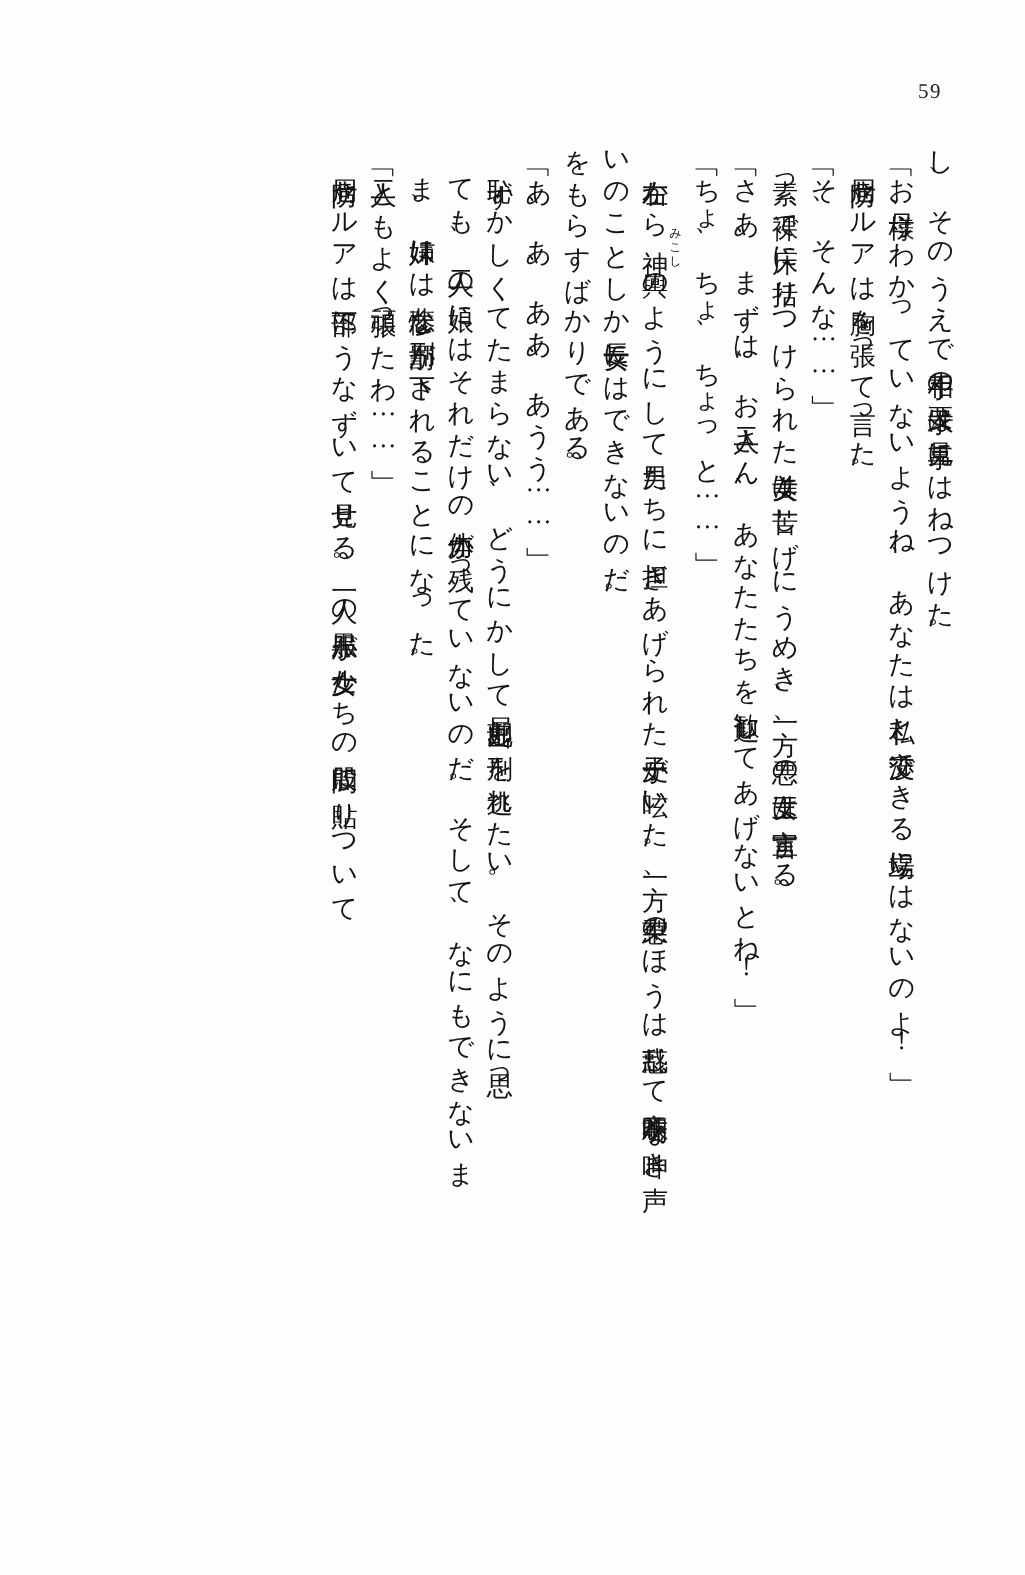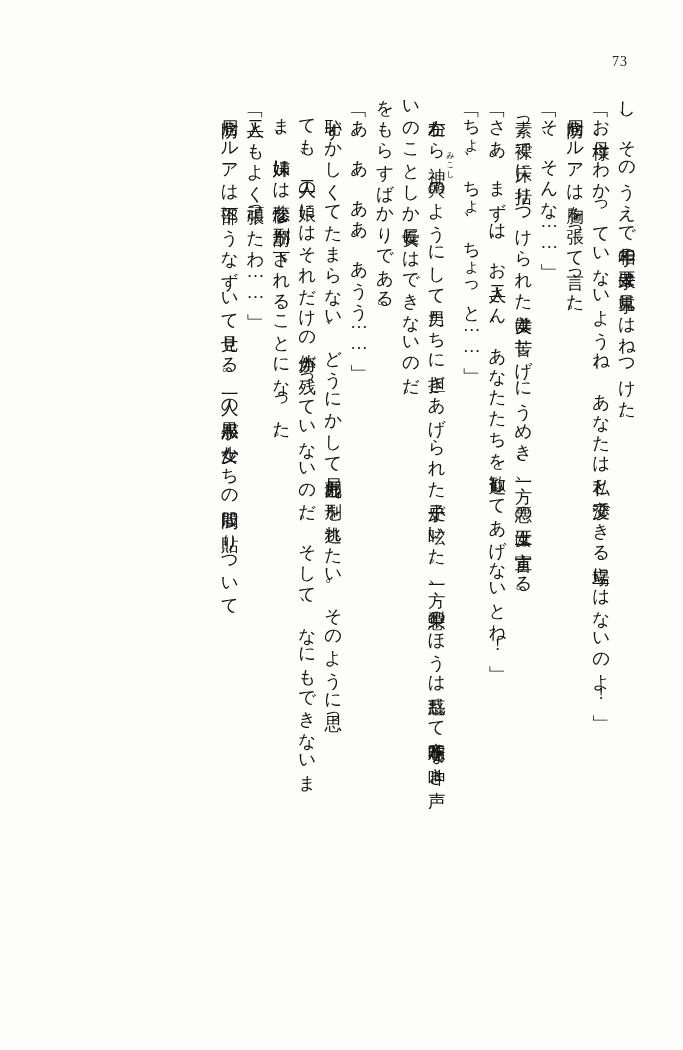--- a/index.html
+++ b/index.html
@@ -60,21 +60,21 @@
   rt {
     font-size: 8px;
     letter-spacing: 0px;
   }
 </style>
 </head>
 <body>
 
 <div id="page">
 
-  <div class="page-number">73</div>
+  <div class="page-number">59</div>
 
   <div class="text-block">
     <div class="line">し、そのうえで相手の要求は見事にはねつけた。</div>
     <div class="line indent-1">「お母様、わかっていないようね、あなたは私と交渉できる立場にはないのよ!」</div>
     <div class="line indent-1">周防セルアは胸を張って言った。</div>
     <div class="line indent-1">「そ、そんな……」</div>
     <div class="line indent-1">素っ裸で床に括りつけられた美女は苦しげにうめき、一方、悪の女王は宣言する。</div>
     <div class="line indent-1">「さあ、まずは、お二人さん、あなたたちを歓迎してあげないとね!」</div>
     <div class="line indent-1">「ちょ、ちょ、ちょっと……」</div>
     <div class="line indent-1">左右から<ruby>神輿<rt>みこし</rt></ruby>のようにして男たちに担ぎあげられた史子が呟いた。一方、梨恵のほうは惑乱して意味不明な呻き声</div>

